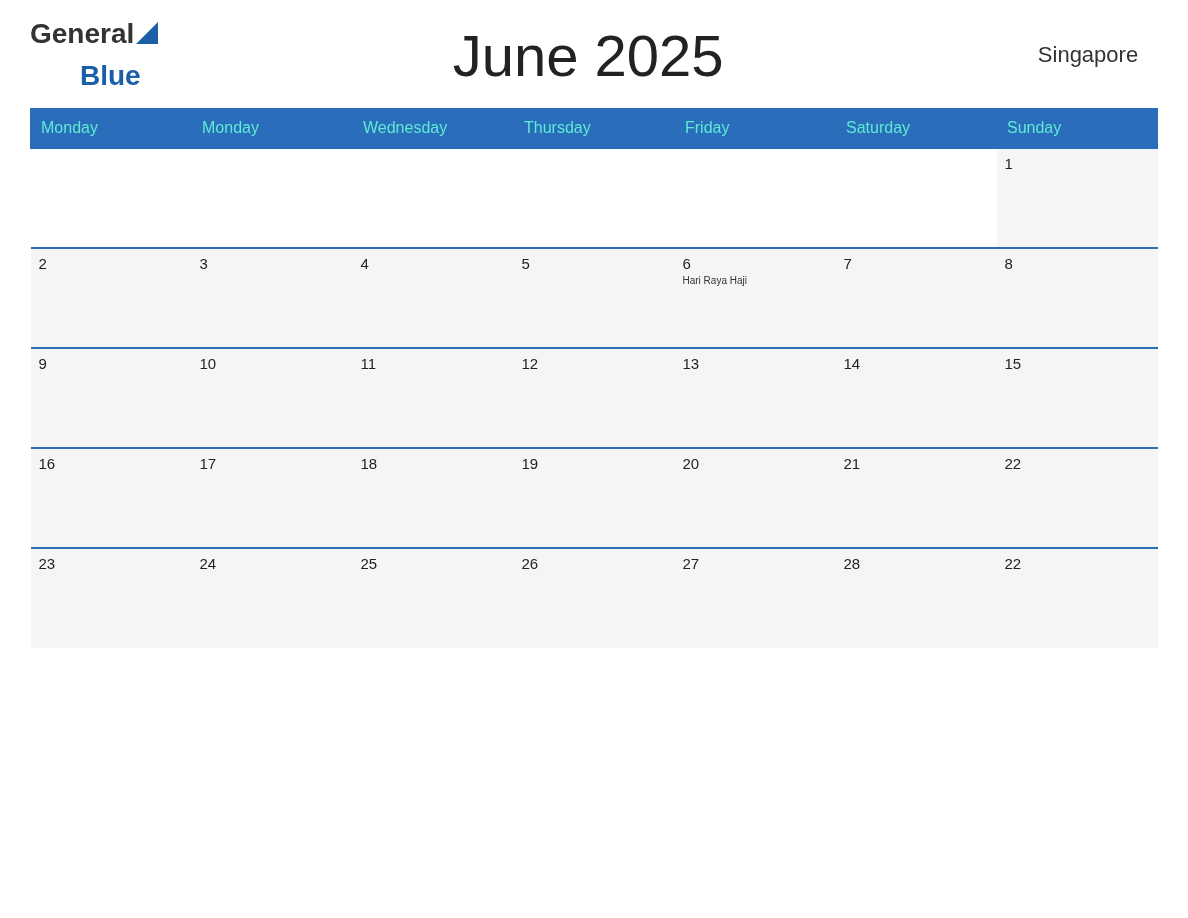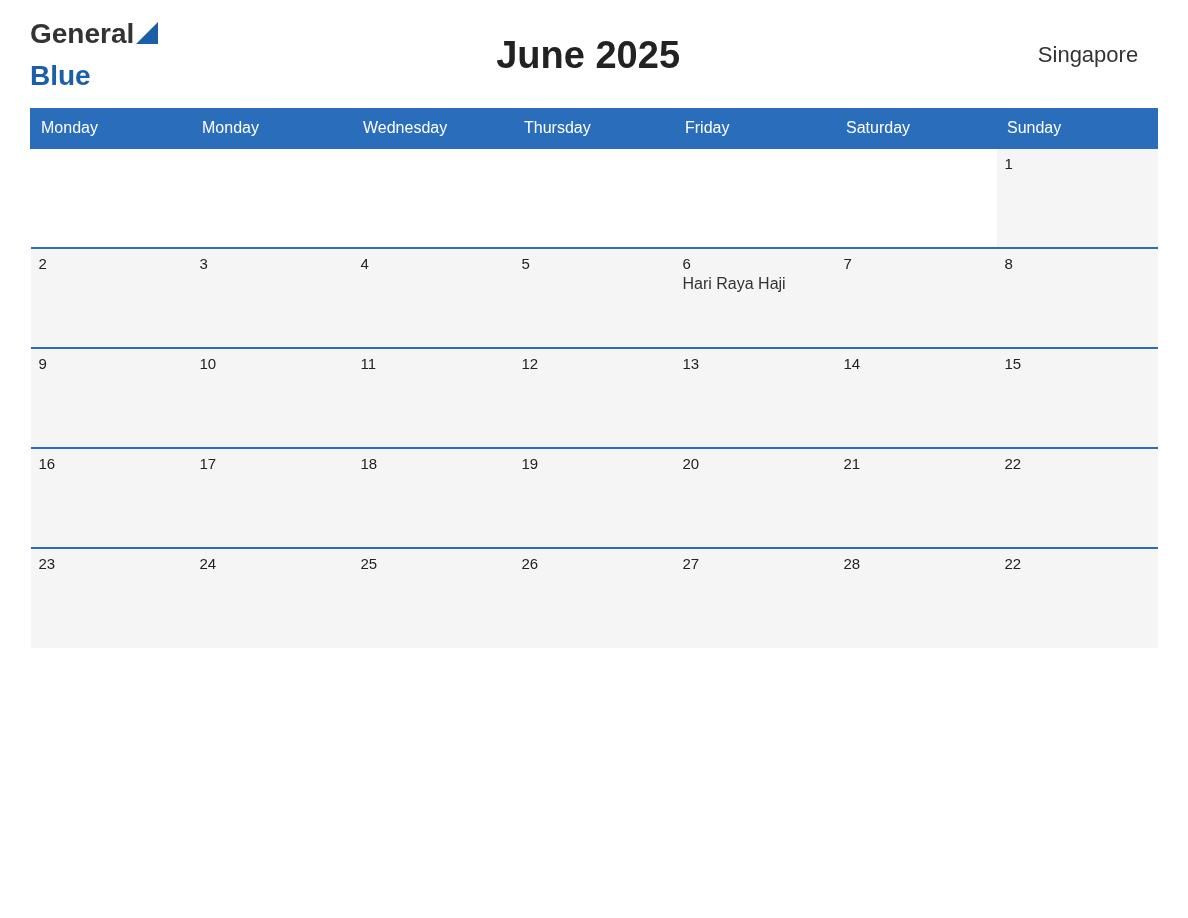--- a/index.html
+++ b/index.html
@@ -17,37 +17,37 @@
       margin-bottom: 18px;
     }
     .logo {
       display: flex;
       flex-direction: column;
       align-items: flex-start;
       line-height: 1;
       gap: 14px;
     }
     .title {
-      font-size: 38px;
-      font-weight: 700;
+      font-size: 58px;
+      font-weight: 400;
       color: #222;
     }
     .region {
       font-size: 22px;
       color: #333;
       text-align: center;
       min-width: 140px;
     }
     .calendar {
       width: 100%;
       border-collapse: collapse;
     }
     .calendar thead tr th {
       background-color: #2a6ebb;
-      color: #ffffff;
+      color: #5eead4;
       font-size: 16px;
       font-weight: normal;
       padding: 10px 10px;
       text-align: left;
       border: 1px solid #2a6ebb;
     }
     .calendar tbody tr td {
       vertical-align: top;
       width: 14.28%;
       height: 100px;
@@ -57,42 +57,42 @@
       font-size: 15px;
       color: #222;
     }
     .day-number {
       font-size: 15px;
       color: #222;
       display: block;
       margin-bottom: 3px;
     }
     .event-text {
-      font-size: 16px;
+      font-size: 10px;
       color: #333;
       display: block;
     }
     .last-row td {
       height: 80px;
     }
   </style>
 </head>
 <body>
 
 <div class="header">
 
   <div class="logo">
     <div style="display:flex; align-items:center;">
       <span style="font-size:28px; font-weight:bold; color:#333;">General</span>
       <svg width="22" height="22" viewBox="0 0 22 22" style="margin-left:2px; margin-bottom:2px;">
         <polygon points="0,22 22,22 22,0" fill="#1a5fa8"></polygon>
       </svg>
     </div>
     <div style="margin-left:0px;">
-      <span style="font-size:28px; font-weight:bold; color:#1a5fa8; ">Blue</span>
+      <span style="font-size:28px; font-weight:bold; color:#1a5fa8; margin-left:50px;">Blue</span>
     </div>
   </div>
 
   <div class="title">June 2025</div>
 
   <div class="region">Singapore</div>
 </div>
 
 <table class="calendar">
   <thead>

